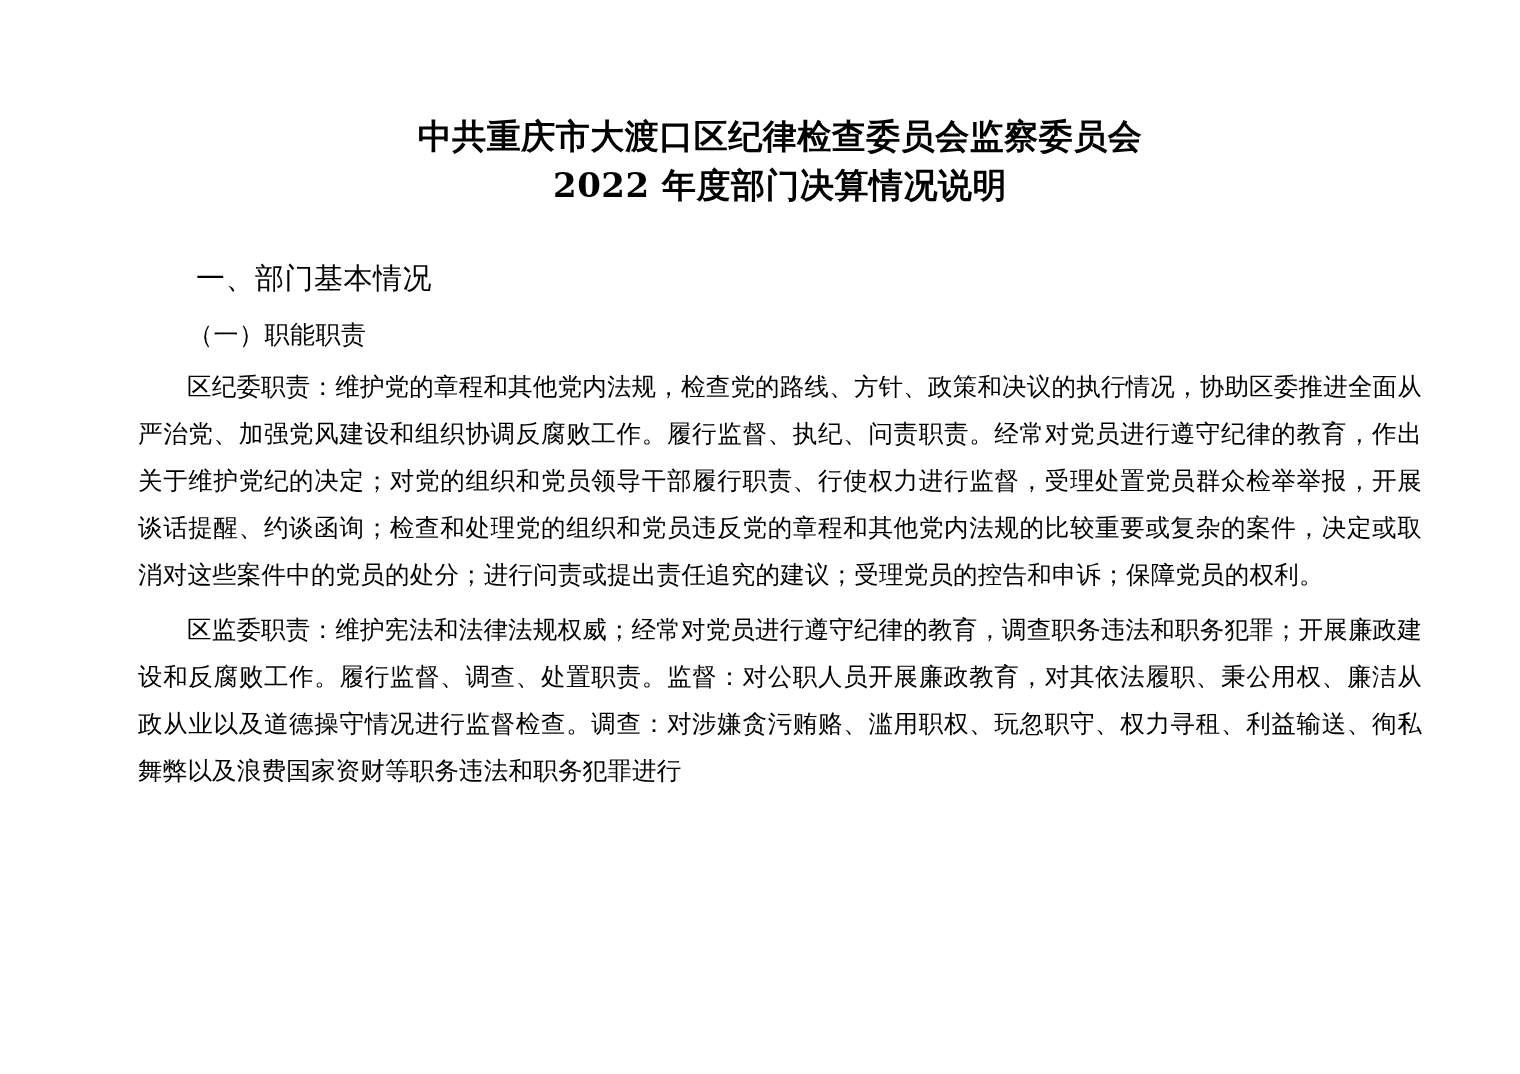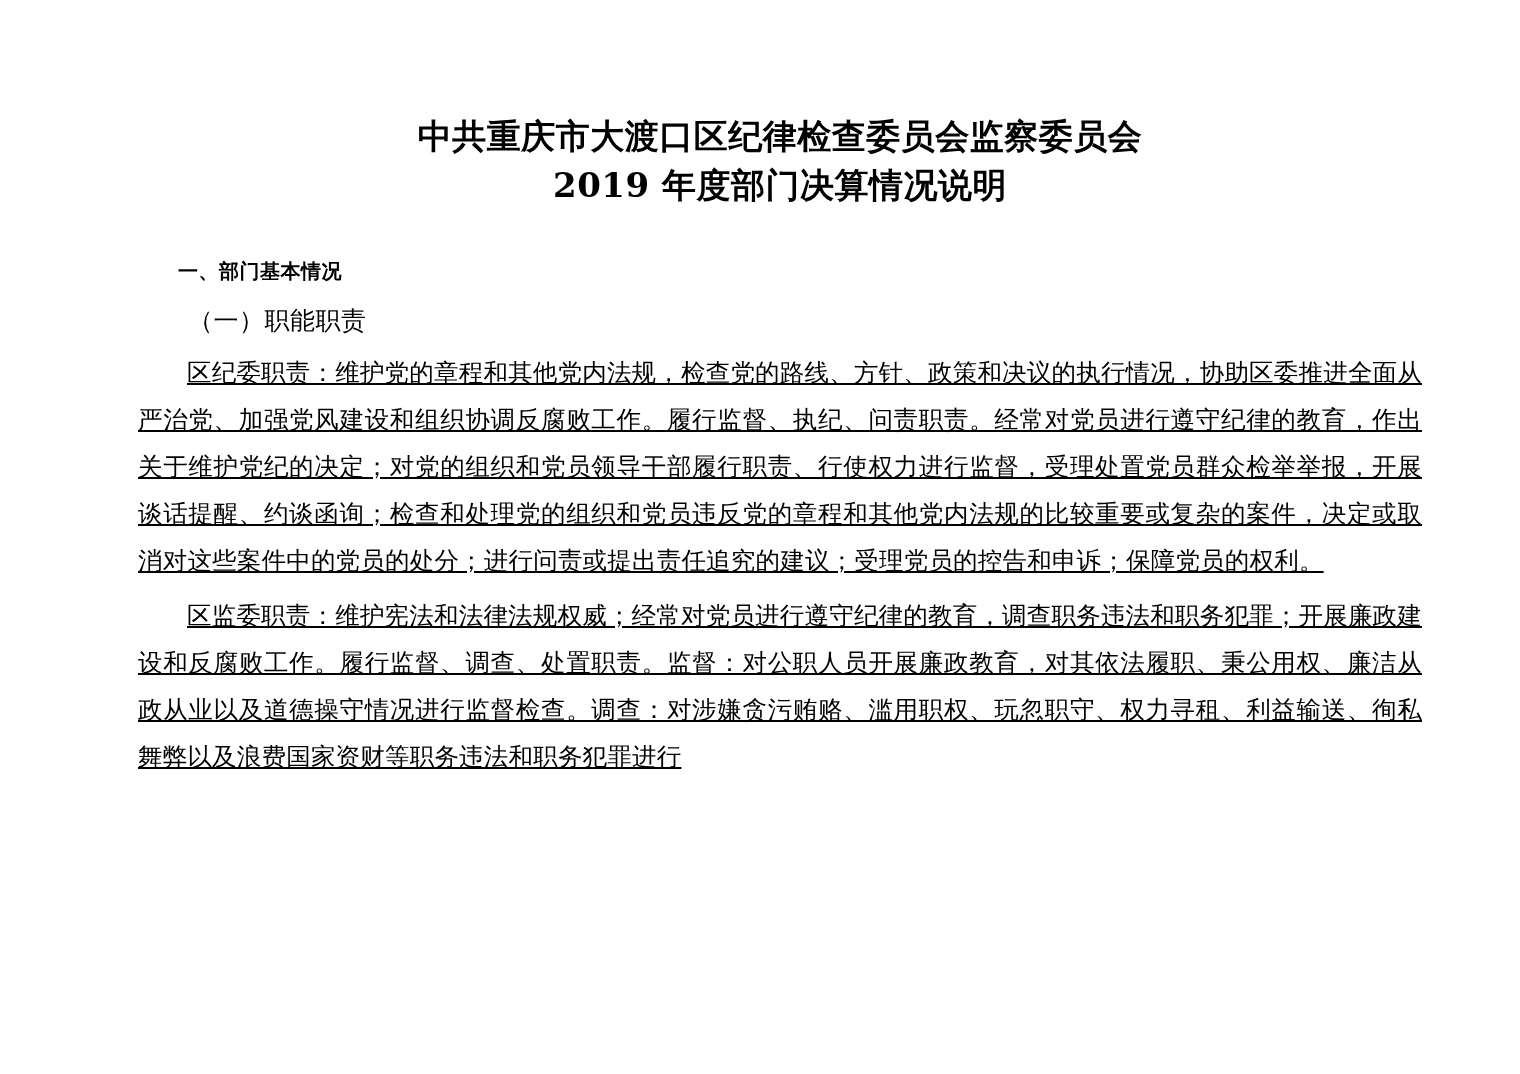--- a/index.html
+++ b/index.html
@@ -30,22 +30,22 @@
     letter-spacing: 0.5px;
   }
   .doc-title .line {
     display: block;
     white-space: nowrap;
   }
   .title-gap {
     height: 44px;
   }
   .heading-1 {
-    font-weight: bold;
-    font-size: 20px;
+    font-weight: normal;
+    font-size: 29px;
     line-height: 1.6;
     text-indent: 2em;
     margin: 0 0 6px 0;
     letter-spacing: 0.5px;
   }
   .heading-2 {
     font-weight: normal;
     font-size: 25px;
     line-height: 1.6;
     text-indent: 2em;
@@ -53,31 +53,30 @@
     letter-spacing: 0.5px;
   }
   .body-para {
     font-size: 24.5px;
     line-height: 1.92;
     text-indent: 2em;
     text-align: justify;
     text-justify: inter-ideograph;
     margin: 8px 0 0 0;
     letter-spacing: 0.2px;
-    text-decoration: underline;
   }
 </style>
 </head>
 <body>
 
 <div class="page">
 
   <div class="doc-title">
     <span class="line">中共重庆市大渡口区纪律检查委员会监察委员会</span>
-    <span class="line">2019 年度部门决算情况说明</span>
+    <span class="line">2022 年度部门决算情况说明</span>
   </div>
 
   <div class="title-gap"></div>
 
   <div class="heading-1">一、部门基本情况</div>
 
   <div class="heading-2">（一）职能职责</div>
 
   <p class="body-para">区纪委职责：维护党的章程和其他党内法规，检查党的路线、方针、政策和决议的执行情况，协助区委推进全面从严治党、加强党风建设和组织协调反腐败工作。履行监督、执纪、问责职责。经常对党员进行遵守纪律的教育，作出关于维护党纪的决定；对党的组织和党员领导干部履行职责、行使权力进行监督，受理处置党员群众检举举报，开展谈话提醒、约谈函询；检查和处理党的组织和党员违反党的章程和其他党内法规的比较重要或复杂的案件，决定或取消对这些案件中的党员的处分；进行问责或提出责任追究的建议；受理党员的控告和申诉；保障党员的权利。</p>
 

